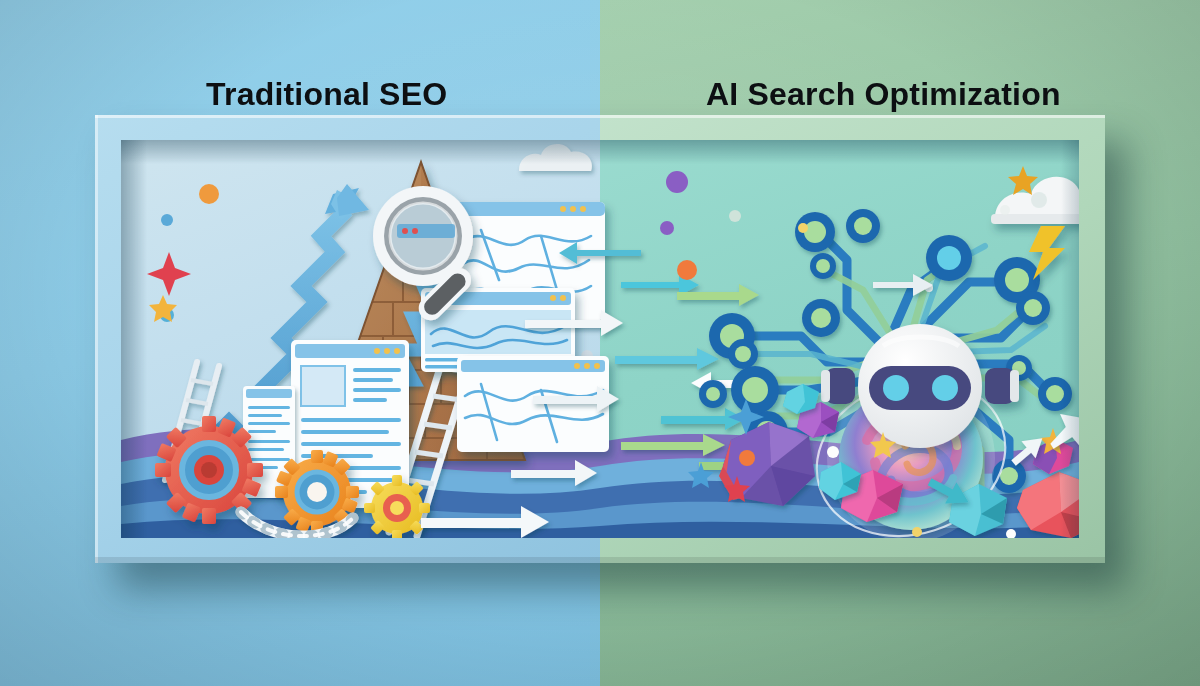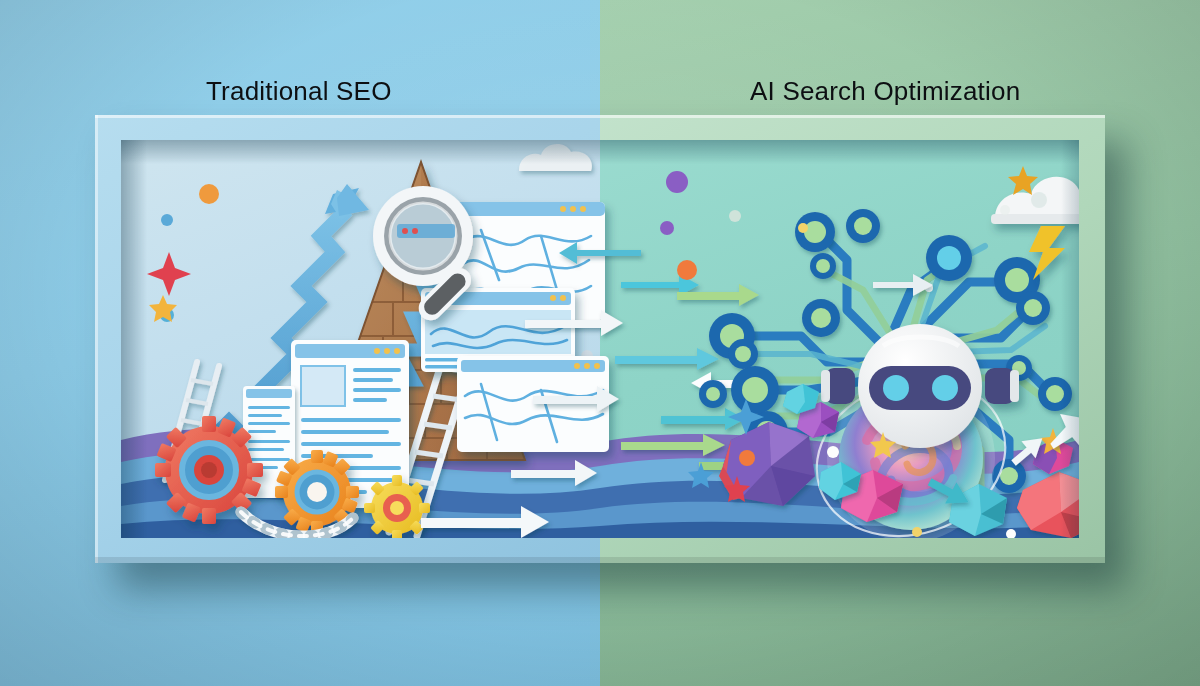--- a/index.html
+++ b/index.html
@@ -13,24 +13,24 @@
   
   .bg-left,.bg-right{position:absolute;top:0;height:686px;}
   .bg-left{left:0;width:601px;
     background:linear-gradient(165deg,#93d0ea 0%,#8ccbe7 45%,#7dbfdf 100%);}
   .bg-right{left:600px;width:600px;
     background:linear-gradient(165deg,#a4cfae 0%,#92c2a1 45%,#7fae8e 100%);}
   .bg-vig{position:absolute;inset:0;
     background:radial-gradient(ellipse at 50% 42%,rgba(255,255,255,.10) 0%,rgba(0,0,0,0) 55%,rgba(0,0,0,.14) 100%);}
 
   
-  .title{position:absolute;top:76px;font-size:26px;font-weight:normal;
+  .title{position:absolute;top:76px;font-size:32px;font-weight:bold;
     color:#0d0f12;letter-spacing:.2px;white-space:nowrap;}
   #title-left{left:206px;}
-  #title-right{left:706px;margin-left:44px;}
+  #title-right{left:706px;}
 
   
   #frame{position:absolute;left:95px;top:115px;width:1010px;height:448px;
     box-shadow:22px 26px 34px rgba(10,40,45,.42);}
   .frame-face{position:absolute;inset:0;}
   .frame-face .fl{position:absolute;left:0;top:0;width:505px;height:100%;
     background:linear-gradient(150deg,#b6ddef 0%,#a6d3ea 50%,#8fc3df 100%);}
   .frame-face .fr{position:absolute;left:505px;top:0;width:505px;height:100%;
     background:linear-gradient(150deg,#c2e2cb 0%,#b0d7ba 50%,#9ac4a5 100%);}
   

